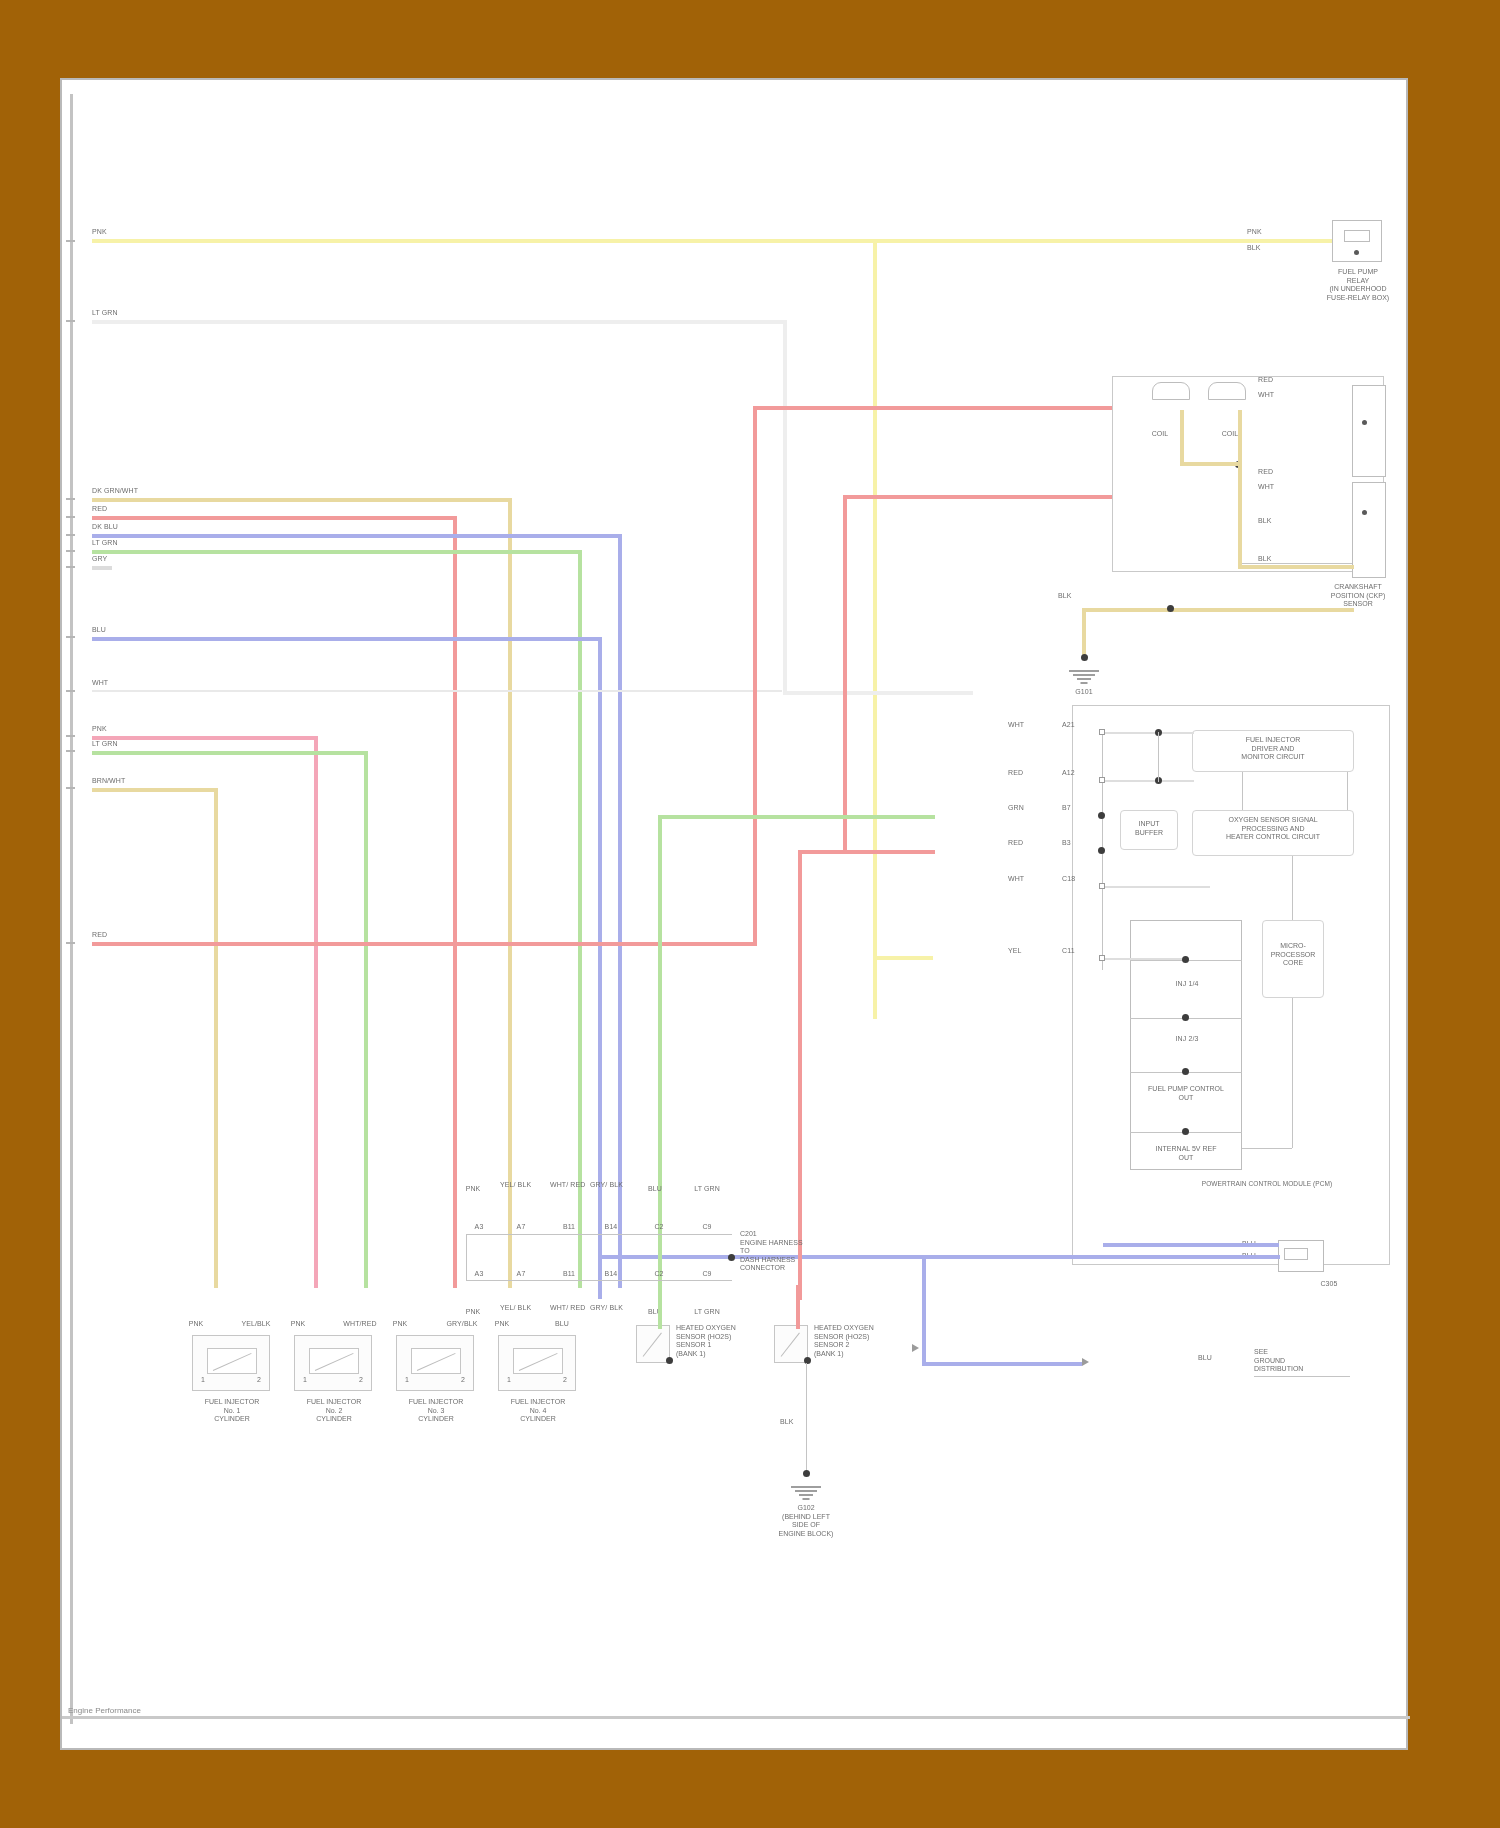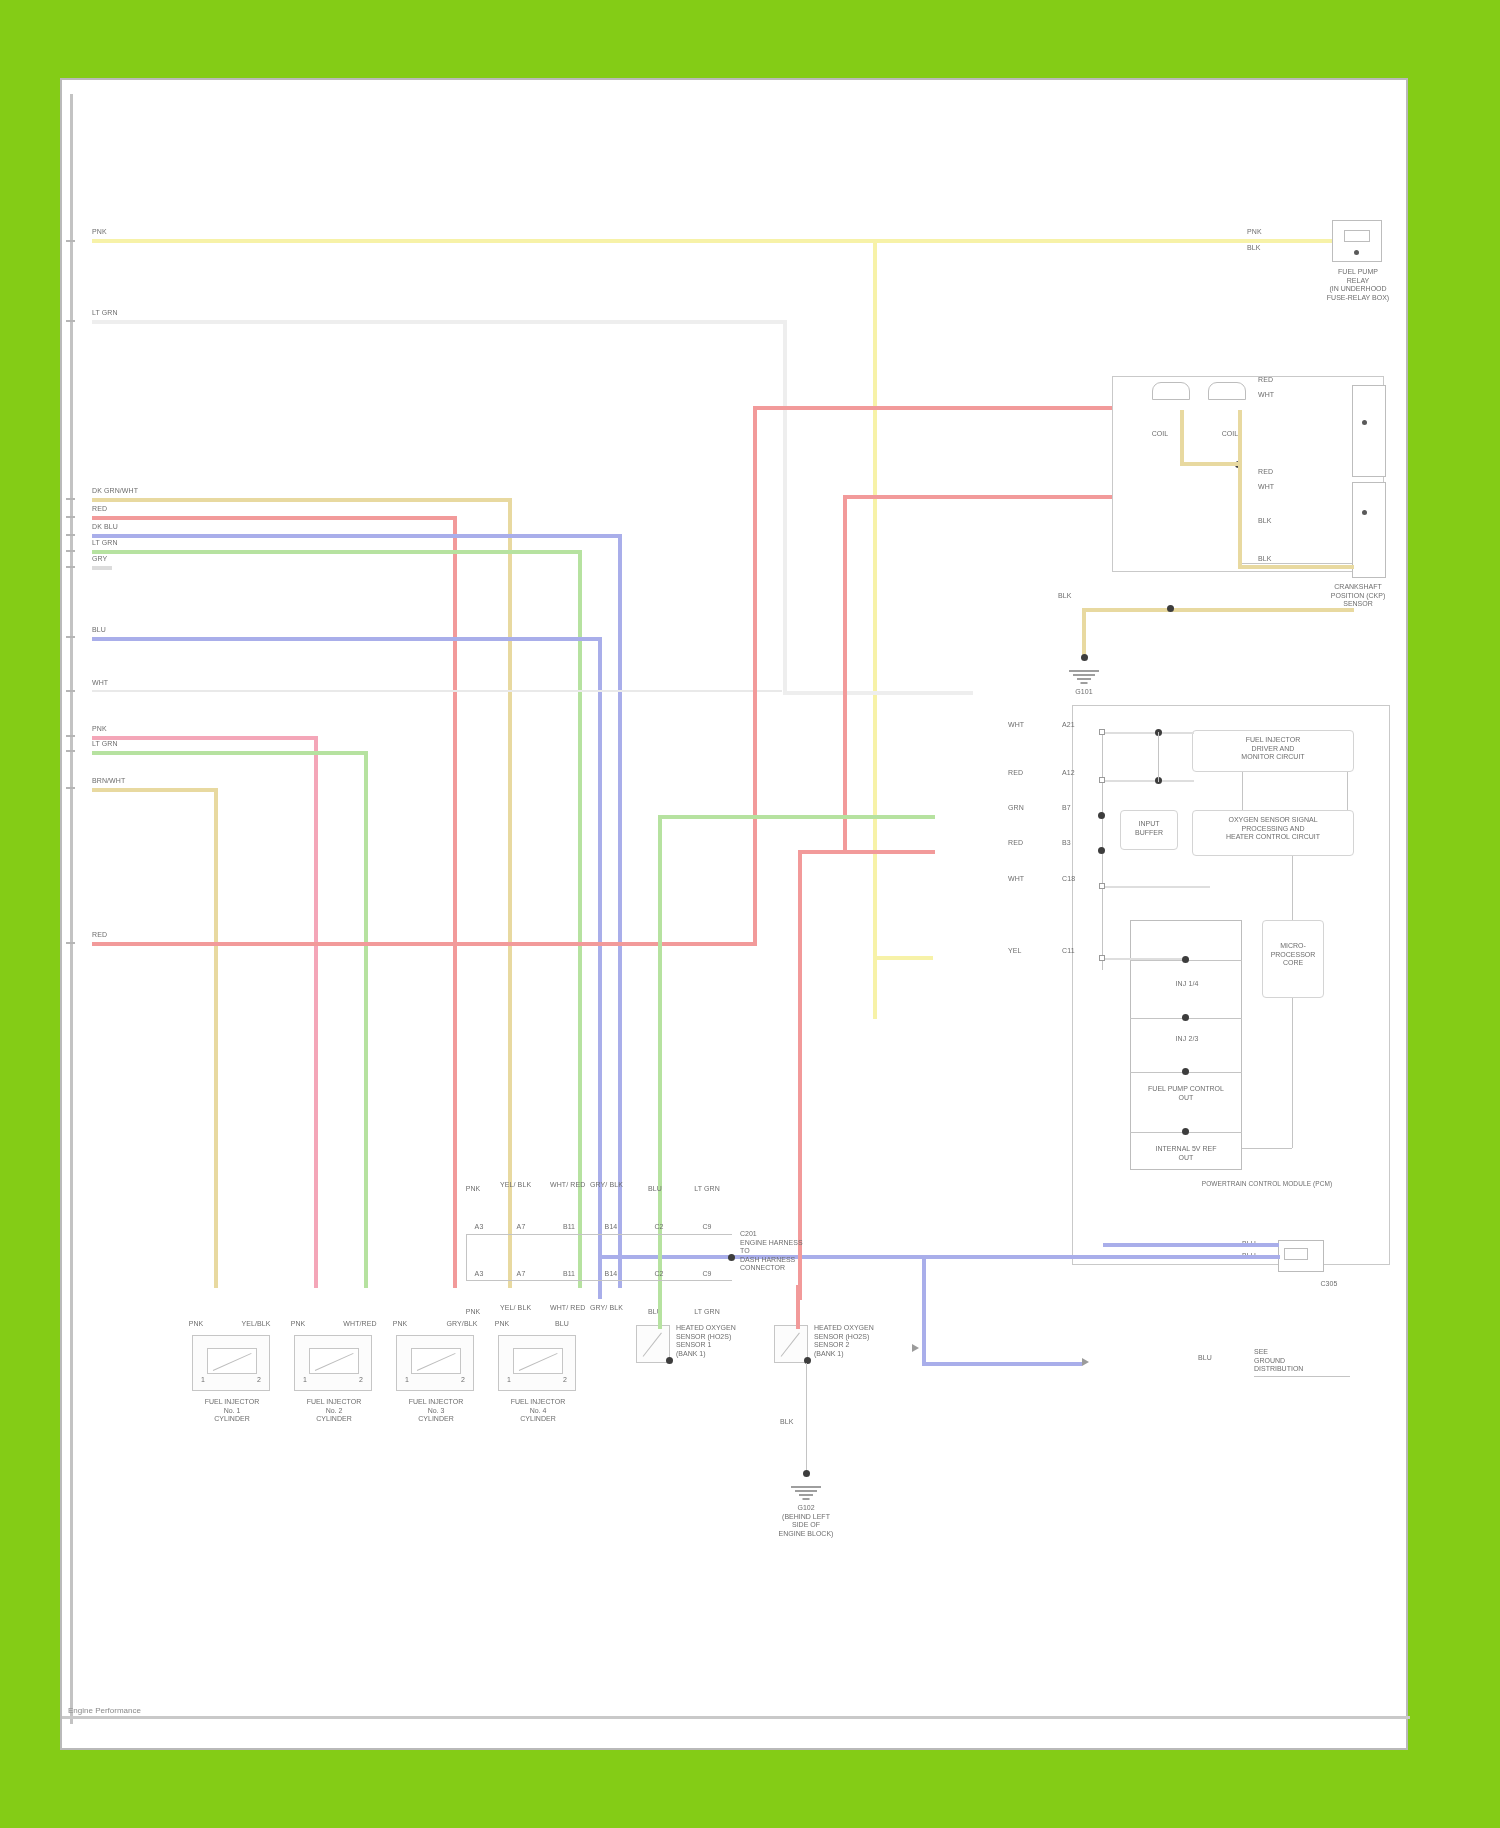--- a/index.html
+++ b/index.html
@@ -1,17 +1,17 @@
 <!DOCTYPE html>
 <html><head>
 <meta charset="utf-8">
 <style>
   html,body{margin:0;padding:0;background:#ffffff;}
   body{font-family:"Liberation Sans", sans-serif;}
-  #page{position:relative;width:1500px;height:1828px;background:#84cc16;overflow:hidden;}
+  #page{position:relative;width:1500px;height:1828px;background:#a16207;overflow:hidden;}
   #sheet{position:absolute;left:60px;top:78px;width:1348px;height:1672px;border:2px solid #b9b9b9;background:#fff;box-sizing:border-box;}
 
   .wire{position:absolute;}
   .h{height:4px;}
   .v{width:4px;}
 
   .lbl{position:absolute;font-size:7px;color:#6d6d6d;white-space:nowrap;letter-spacing:.1px;line-height:8px;}
   .lbl.c{text-align:center;}
 
   .box{position:absolute;border:1px solid #bdbdbd;background:#fff;box-sizing:border-box;}

